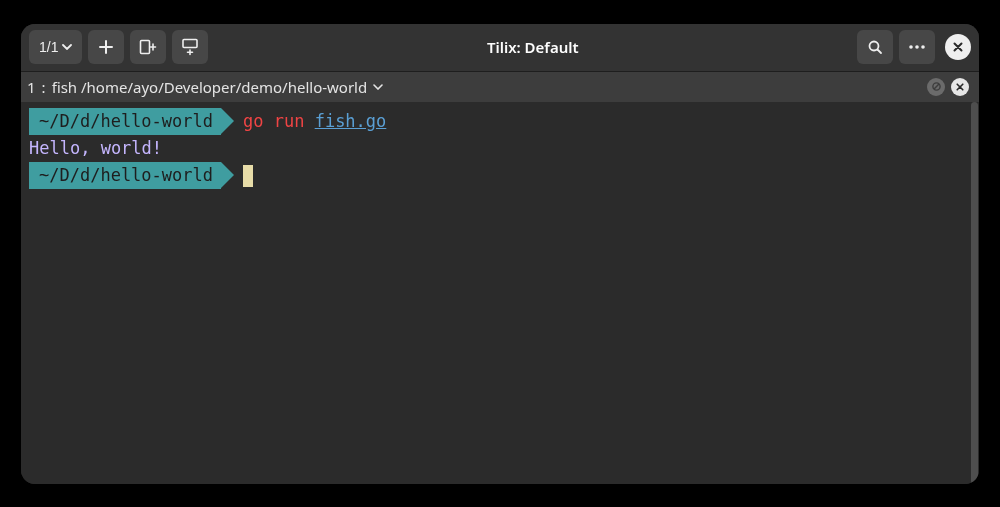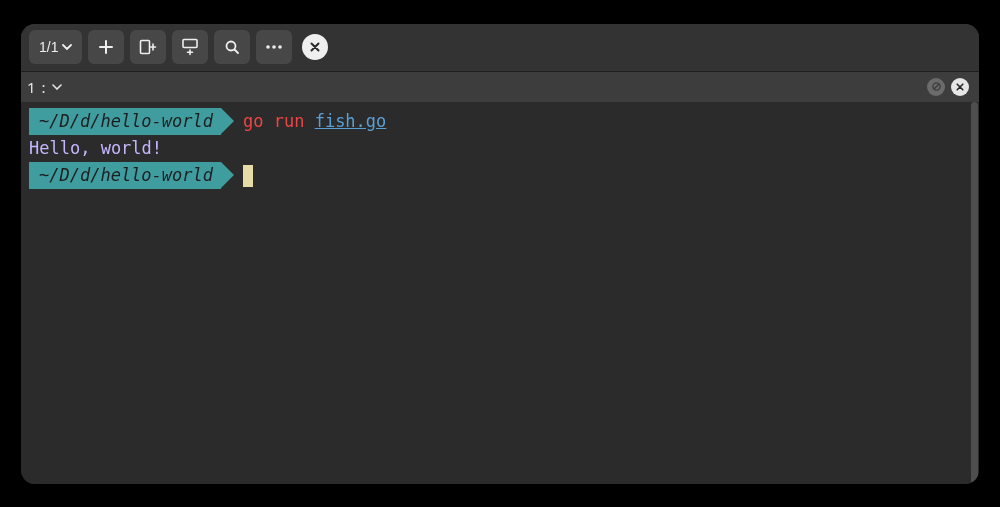--- a/index.html
+++ b/index.html
@@ -106,21 +106,20 @@
     .line { display: flex; align-items: stretch; white-space: pre; }
     .prompt-badge {
       background: #3f9da0;
       color: #1e1e1e;
       padding: 0 8px 0 10px;
       position: relative;
       height: 27px;
       display: inline-flex;
       align-items: center;
       font-weight: 500;
-      font-style: italic;
     }
     .prompt-badge::after {
       content: "";
       position: absolute;
       right: -13px; top: 0;
       border-top: 13.5px solid transparent;
       border-bottom: 13.5px solid transparent;
       border-left: 13px solid #3f9da0;
     }
     .after-badge { padding-left: 22px; }
@@ -169,20 +168,21 @@
         <path d="M14 5 V11 M11.5 8 H16.5" stroke="#eee" stroke-width="1.6" stroke-linecap="round"></path>
       </svg>
     </button>
     <button class="btn icon-btn">
       <svg width="18" height="18" viewBox="0 0 18 18">
         <rect x="2" y="1.5" width="14" height="8" rx="1" stroke="#eee" stroke-width="1.6" fill="none"></rect>
         <path d="M9 12 V16.5 M6.5 14.2 H11.5" stroke="#eee" stroke-width="1.6" stroke-linecap="round"></path>
       </svg>
     </button>
 
+    <div class="title">Tilix: Default</div>
 
     <button class="btn icon-btn">
       <svg width="16" height="16" viewBox="0 0 16 16">
         <circle cx="7" cy="7" r="4.5" stroke="#eee" stroke-width="1.8" fill="none"></circle>
         <path d="M10.5 10.5 L14 14" stroke="#eee" stroke-width="1.8" stroke-linecap="round"></path>
       </svg>
     </button>
     <button class="btn icon-btn">
       <svg width="18" height="4" viewBox="0 0 18 4">
         <circle cx="3" cy="2" r="1.8" fill="#eee"></circle>
@@ -194,20 +194,21 @@
       <svg width="10" height="10" viewBox="0 0 10 10">
           <path d="M1.5 1.5 L8.5 8.5 M8.5 1.5 L1.5 8.5" stroke="#2a2a2a" stroke-width="2" stroke-linecap="round"></path>
         </svg>
     </div>
   </div>
 
   <div class="tabbar">
     <span class="tab-label">
       <span>1</span>
         <span>:</span>
+      <span>fish /home/ayo/Developer/demo/hello-world</span>
       <svg width="10" height="6" viewBox="0 0 10 6">
           <path d="M1 1 L5 5 L9 1" stroke="#e4e4e4" stroke-width="1.6" fill="none" stroke-linecap="round"></path>
         </svg>
     </span>
     <span class="tab-spacer"></span>
     <span class="tab-close-disabled">
       <svg width="9" height="9" viewBox="0 0 10 10">
           <circle cx="5" cy="5" r="4" stroke="#3d3d3d" stroke-width="1.6" fill="none"></circle>
           <path d="M2.3 7.7 L7.7 2.3" stroke="#3d3d3d" stroke-width="1.6"></path>
         </svg>

